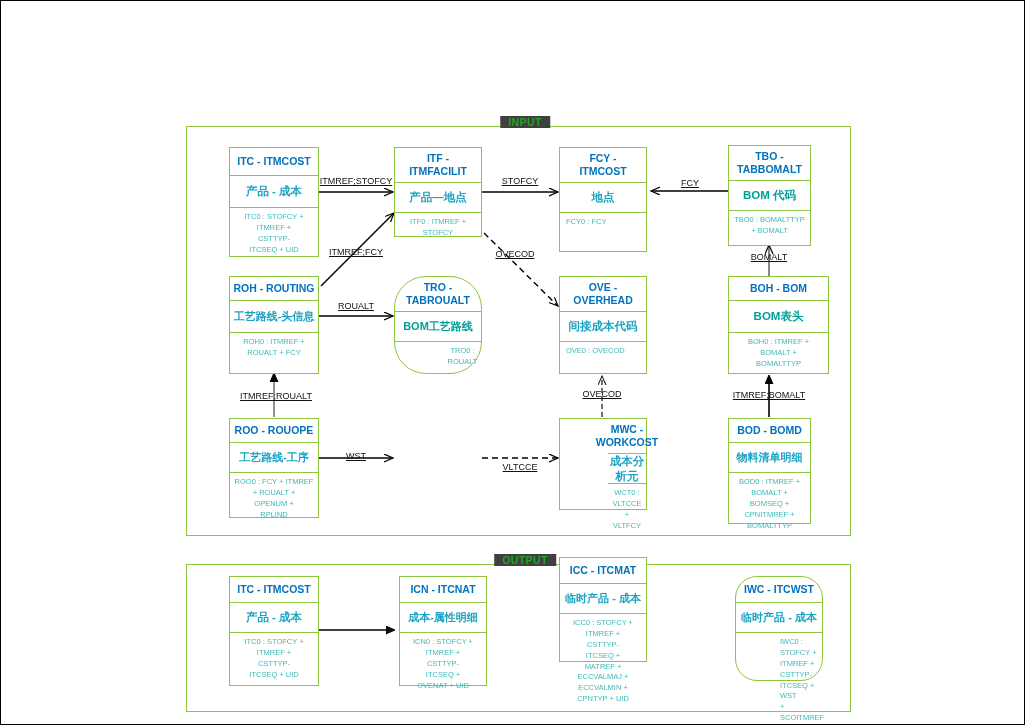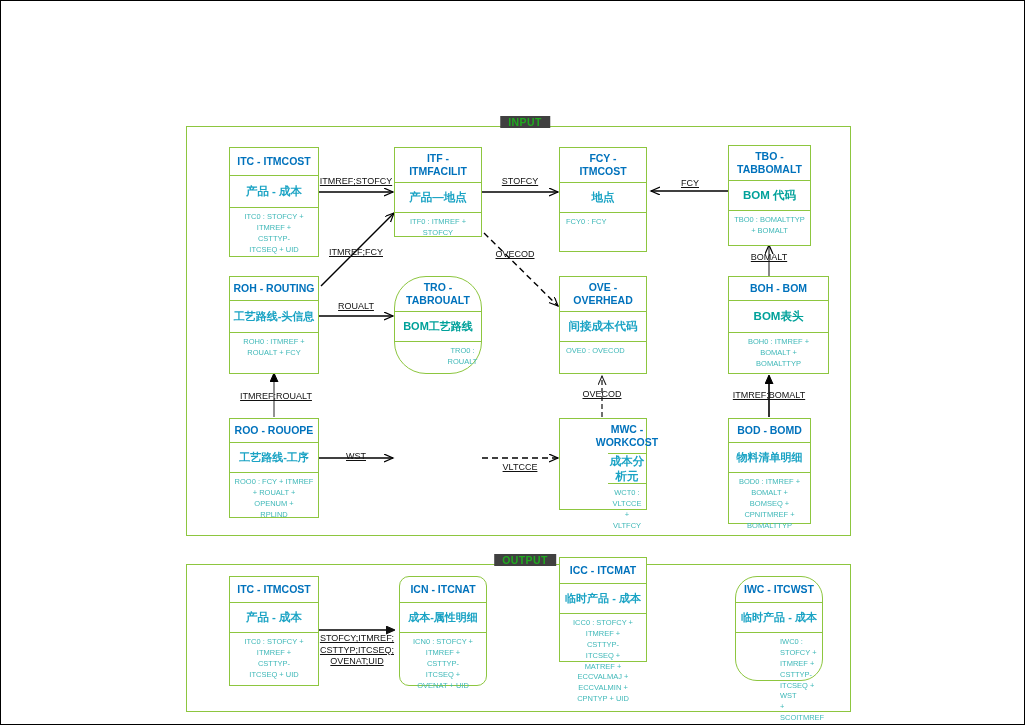--- a/index.html
+++ b/index.html
@@ -142,23 +142,20 @@
   <div class="elabel" style="left:650px;top:177px;width:78px;">FCY</div>
   <div class="elabel" style="left:315px;top:246px;width:80px;">ITMREF;FCY</div>
   <div class="elabel" style="left:318px;top:300px;width:74px;">ROUALT</div>
   <div class="elabel" style="left:484px;top:248px;width:60px;">OVECOD</div>
   <div class="elabel" style="left:738px;top:251px;width:60px;">BOMALT</div>
   <div class="elabel" style="left:232px;top:390px;width:86px;">ITMREF;ROUALT</div>
   <div class="elabel" style="left:318px;top:450px;width:74px;">WST</div>
   <div class="elabel" style="left:481px;top:461px;width:76px;">VLTCCE</div>
   <div class="elabel" style="left:571px;top:388px;width:60px;">OVECOD</div>
   <div class="elabel" style="left:724px;top:389px;width:88px;">ITMREF;BOMALT</div>
-  <div class="elabel" style="left:313px;top:632px;width:86px;">STOFCY;ITMREF;
-CSTTYP;ITCSEQ;
-OVENAT;UID</div>
 
   <div class="ent" style="left:228px;top:146px;width:90px;height:110px;">
     <div class="ent-head" style="height:28px;">ITC - ITMCOST</div>
     <div class="ent-mid" style="height:32px;">产品 - 成本</div>
     <div class="ent-key">ITC0 : STOFCY +
 ITMREF +
 CSTTYP-
 ITCSEQ + UID</div>
   </div>
 
@@ -244,21 +241,21 @@
 
   <div class="ent" style="left:228px;top:575px;width:90px;height:110px;">
     <div class="ent-head" style="height:26px;">ITC - ITMCOST</div>
     <div class="ent-mid" style="height:30px;">产品 - 成本</div>
     <div class="ent-key">ITC0 : STOFCY +
 ITMREF +
 CSTTYP-
 ITCSEQ + UID</div>
   </div>
 
-  <div class="ent" style="left:398px;top:575px;width:88px;height:110px;border-radius:10px;">
+  <div class="ent" style="left:398px;top:575px;width:88px;height:110px;">
     <div class="ent-head" style="height:26px;">ICN - ITCNAT</div>
     <div class="ent-mid" style="height:30px;font-size:11px;">成本-属性明细</div>
     <div class="ent-key">ICN0 : STOFCY +
 ITMREF +
 CSTTYP-
 ITCSEQ +
 OVENAT + UID</div>
   </div>
 
   <div class="ent" style="left:558px;top:556px;width:88px;height:105px;">

